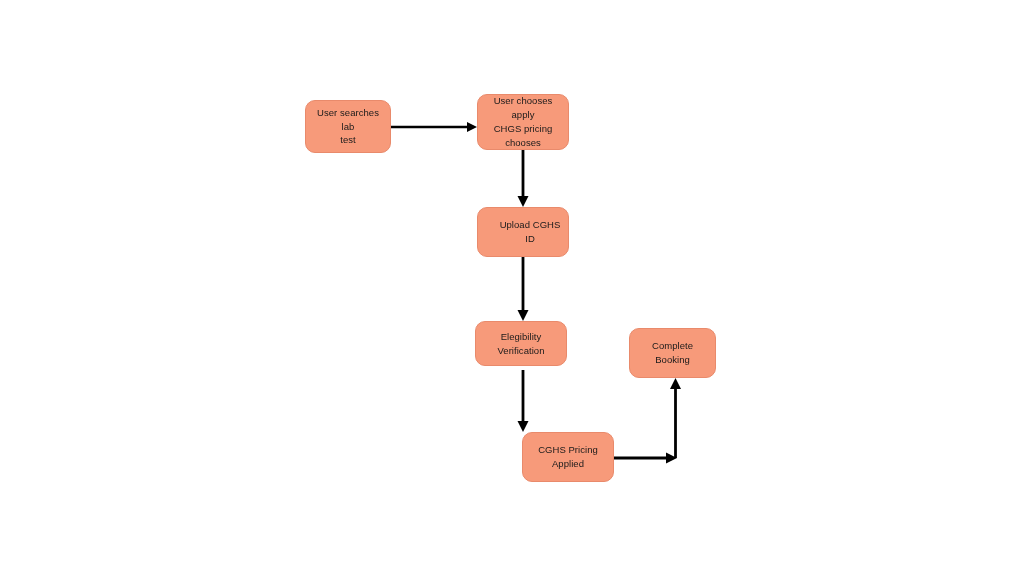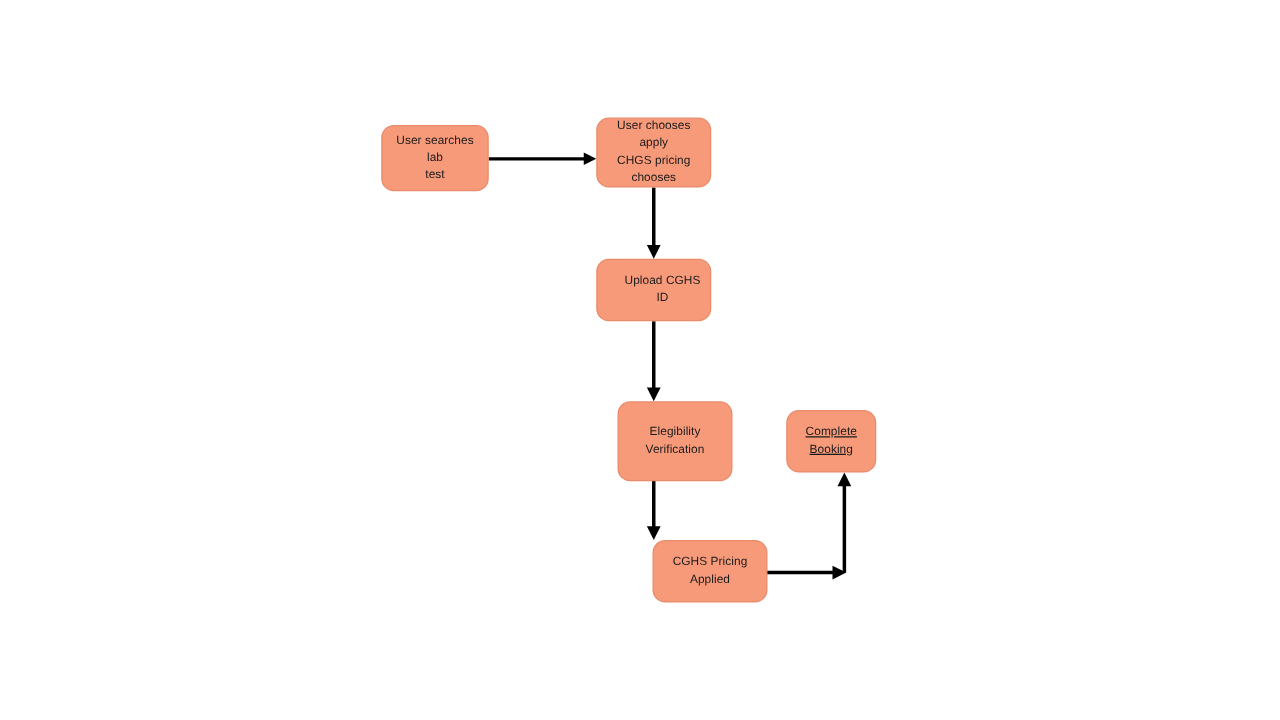--- a/index.html
+++ b/index.html
@@ -95,28 +95,28 @@
 
   <div class="node" style="left:477px; top:94px; width:92px; height:56px;">
     <span class="node-label">User chooses apply
 CHGS pricing chooses</span>
   </div>
 
   <div class="node" style="left:477px; top:207px; width:92px; height:50px;padding-left:19px;">
     <span class="node-label">Upload CGHS ID</span>
   </div>
 
-  <div class="node" style="left:494px; top:321px; width:92px; height:64px;">
+  <div class="node" style="left:475px; top:321px; width:92px; height:45px;">
     <span class="node-label">Elegibility
 Verification</span>
   </div>
 
   <div class="node" style="left:477px; top:432px; width:92px; height:50px;margin-left:45px;">
     <span class="node-label">CGHS Pricing
 Applied</span>
   </div>
 
-  <div class="node" style="left:629px; top:328px; width:72px; height:50px;text-decoration:underline;">
+  <div class="node" style="left:629px; top:328px; width:87px; height:50px;">
     <span class="node-label">Complete
 Booking</span>
   </div>
 
 </div>
 
 </body></html>

